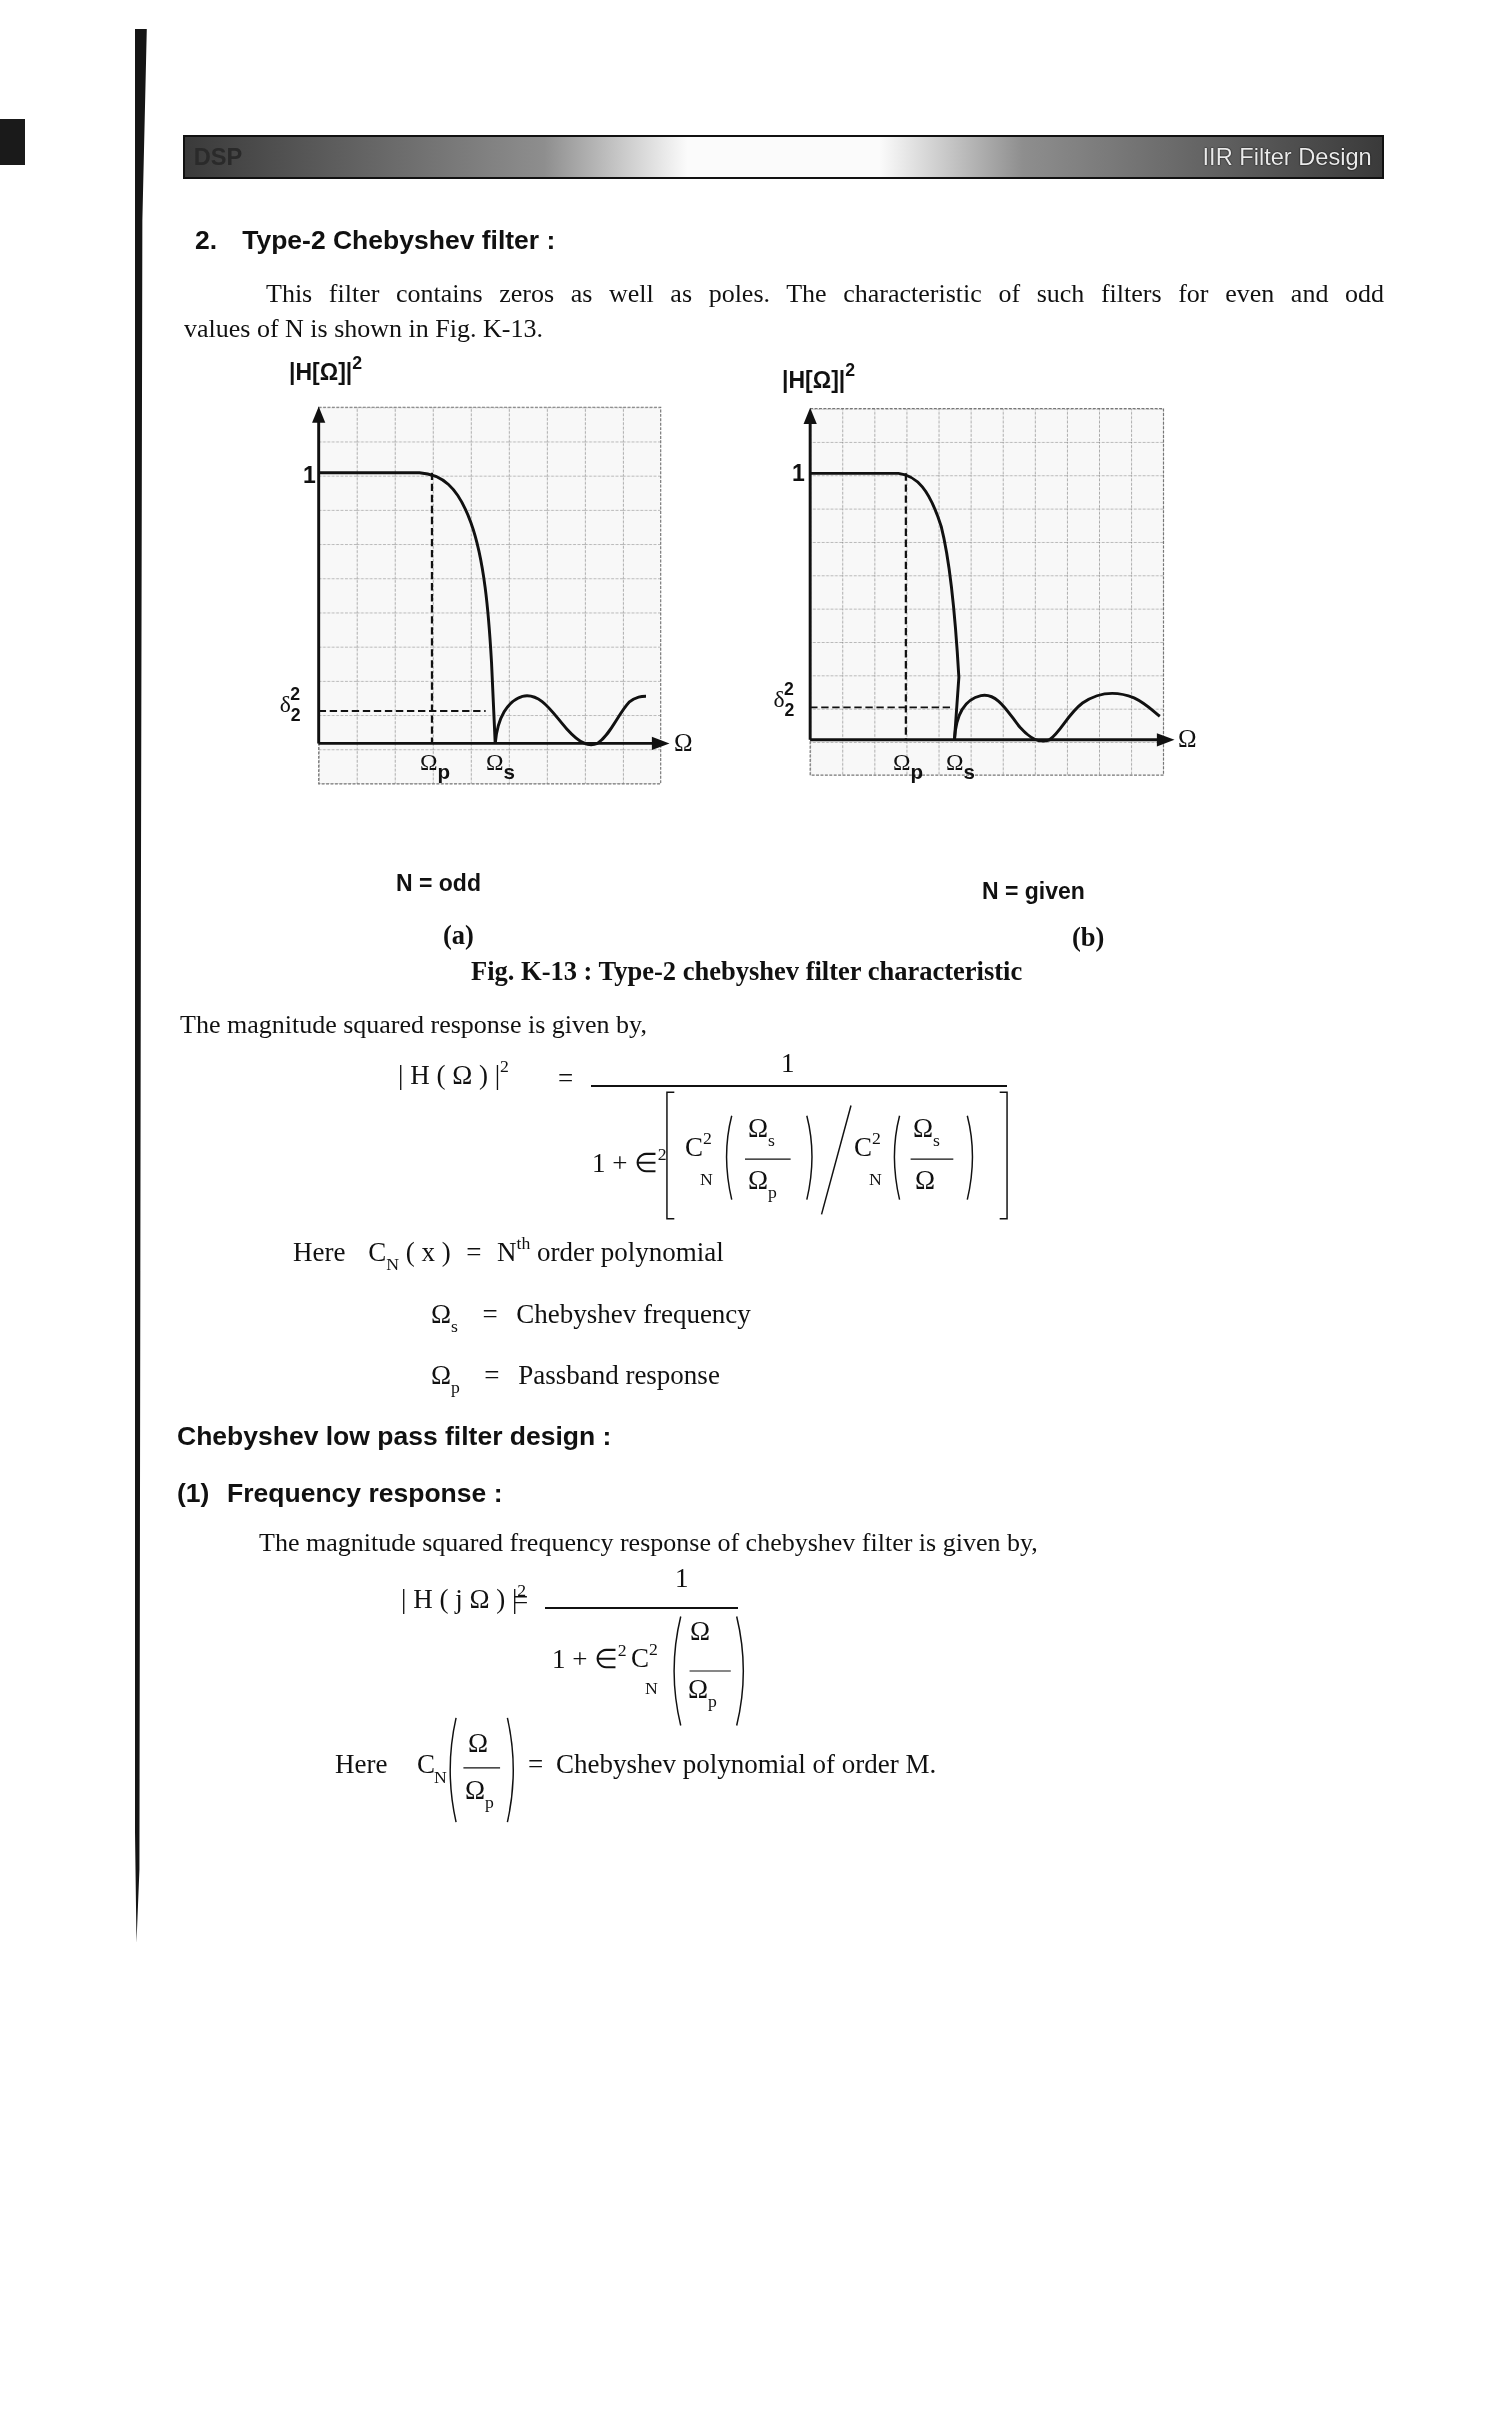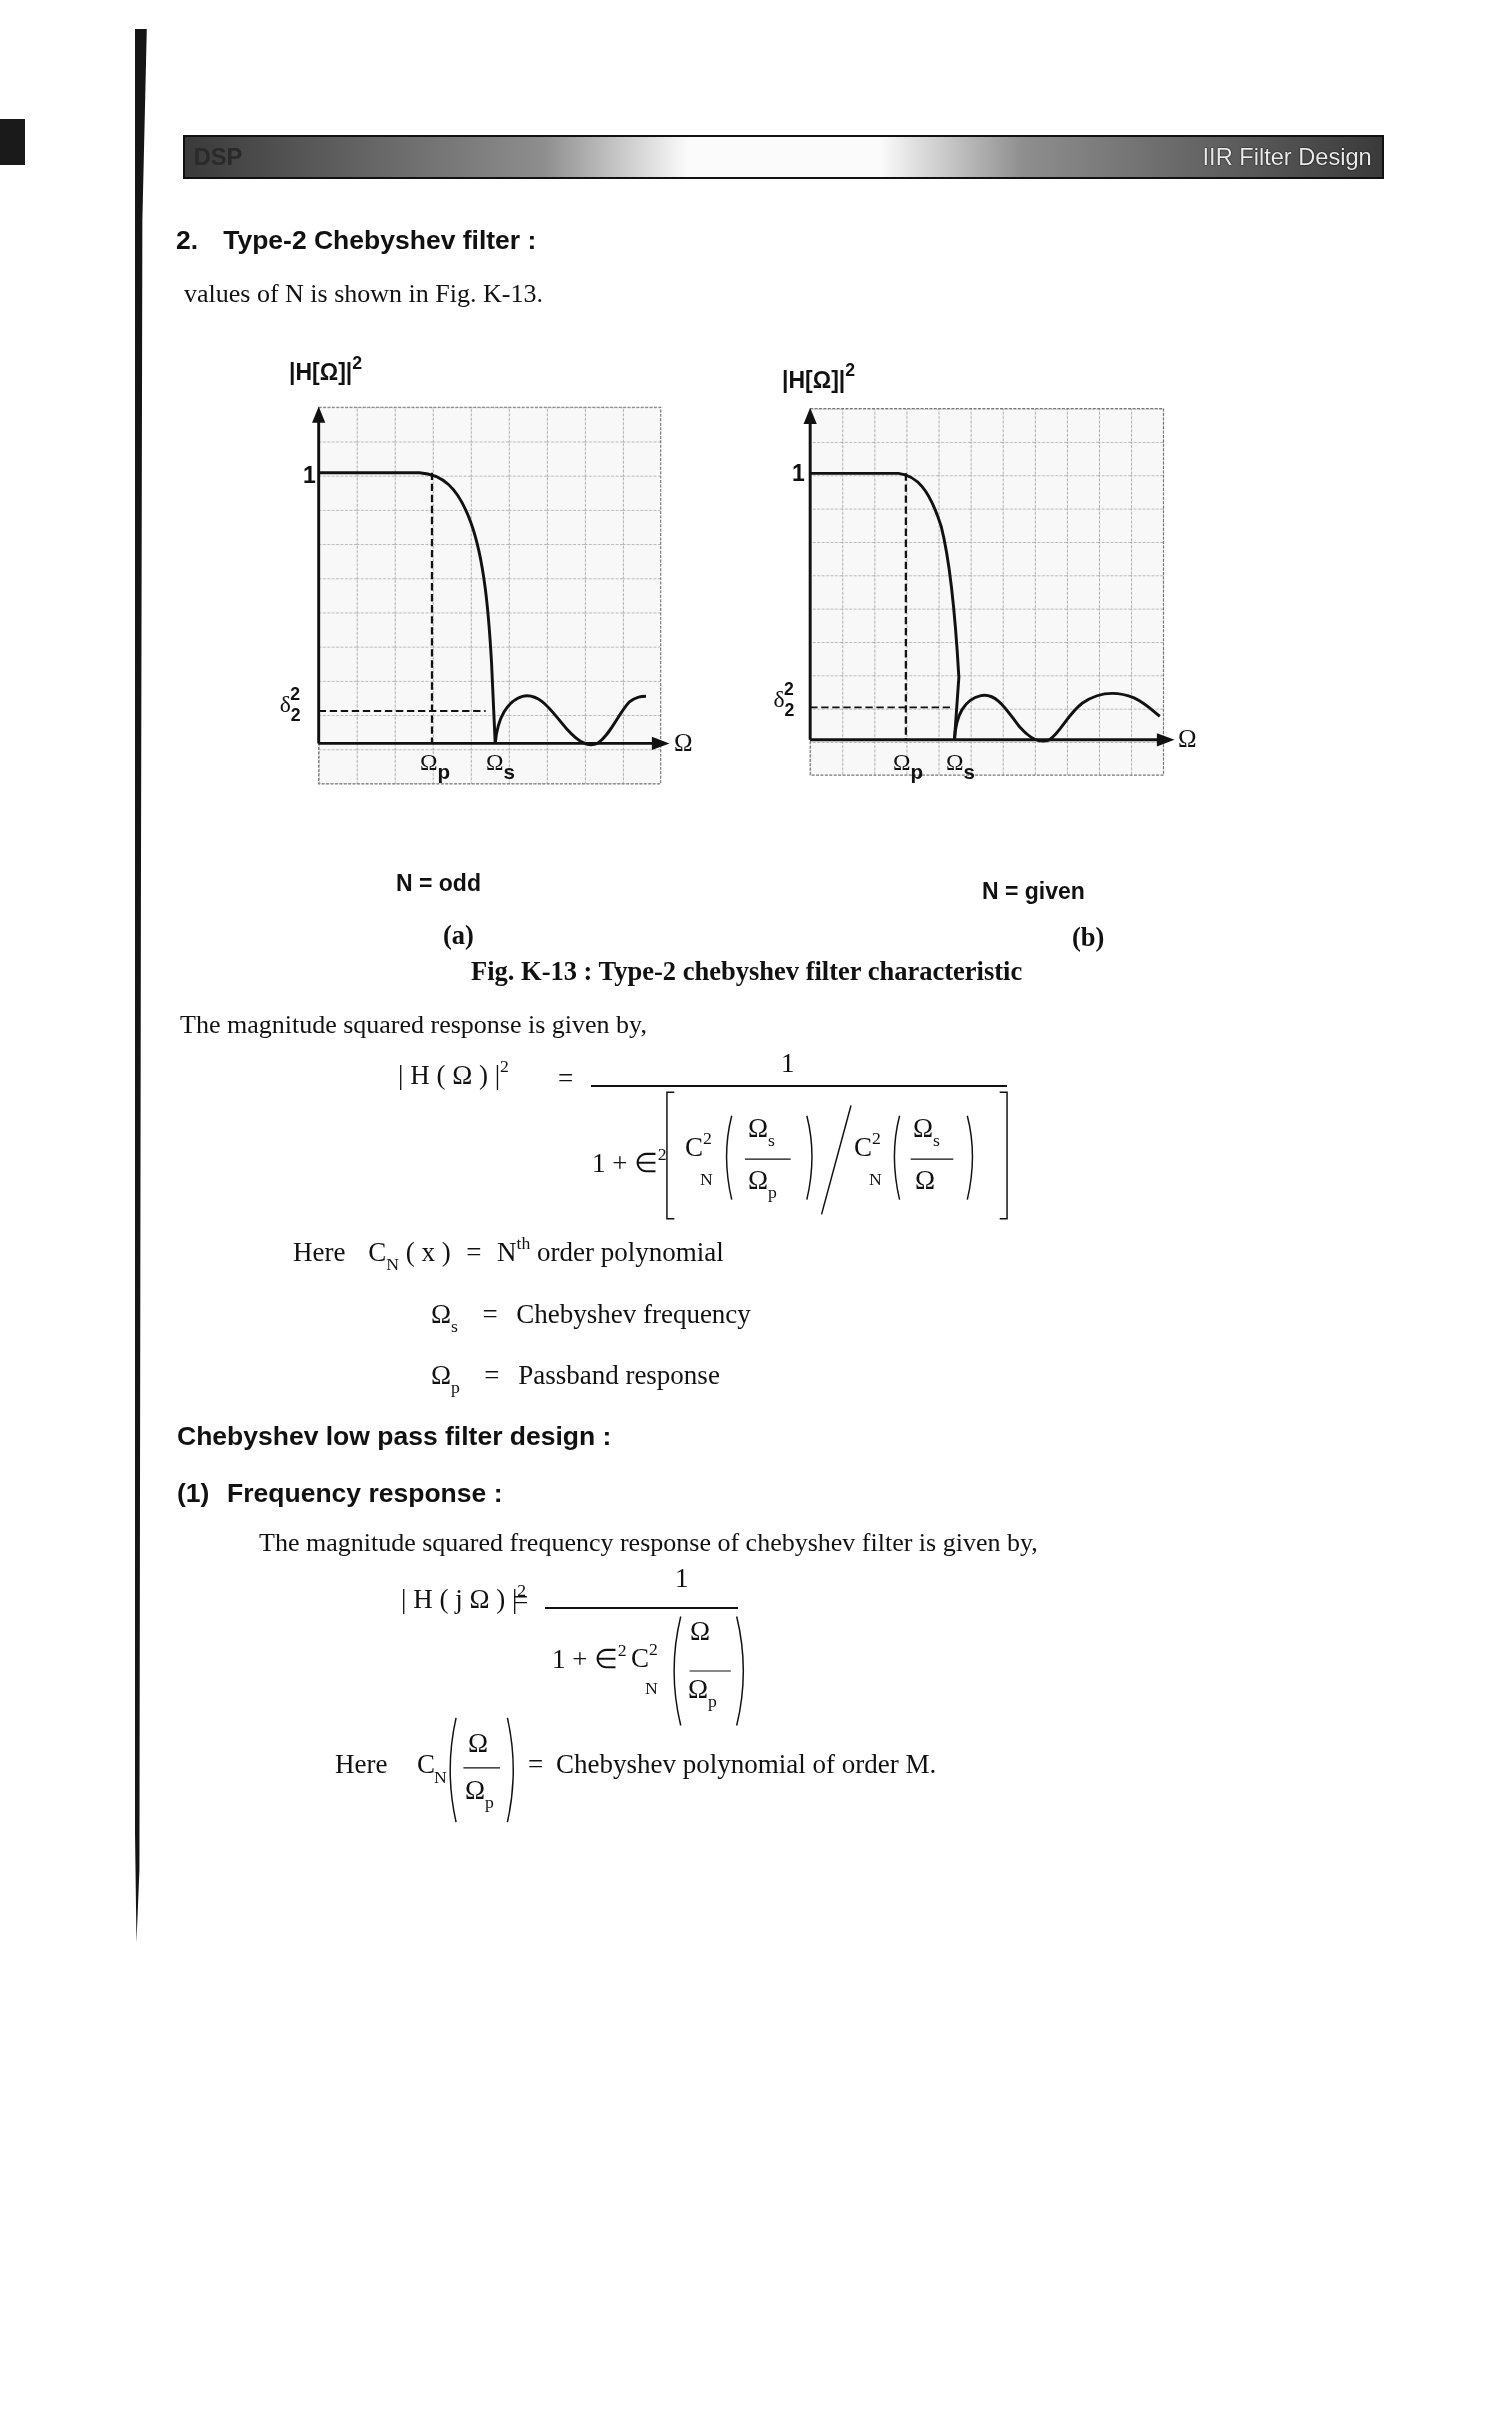--- a/index.html
+++ b/index.html
@@ -38,26 +38,27 @@
 <svg class="abs binding" width="11.8" height="1914" viewBox="0 0 16 2600">
   <path d="M0 0 L16 0 L10 260 L8 1200 L6 2500 L2 2600 L0 2450 Z" fill="#151515"></path>
 </svg>
 <div class="abs tab-mark"></div>
 
 <div class="abs header-bar">
   <span class="abs header-left sans">DSP</span>
   <span class="abs header-right sans">IIR Filter Design</span>
 </div>
 
-<div class="abs h2" style="left:176px; top:225px;text-align:center;">
+<div class="abs h2" style="left:195px; top:225px;text-align:center;">
   <span>2.</span>
   <span style="margin-left:17.7px;">Type-2 Chebyshev filter :</span>
 </div>
 
 <div class="abs para" style="left:184px; top:276px; width:1200px;">
+  <div style="padding-left:82px; text-align:justify; text-align-last:justify;">This filter contains zeros as well as poles. The characteristic of such filters for even and odd</div>
   <div>values of N is shown in Fig. K-13.</div>
 </div>
 
 <div class="abs" style="left:265px; top:346px; width:456px; height:611px;">
   <div class="abs graph-label" style="left:24px; top:13.3px;">
     <span>|H[Ω]|</span><span class="sup">2</span>
   </div>
   <svg class="abs" style="left:0; top:0;" width="456" height="530" viewBox="0 0 620 720">
     <defs>
       <pattern id="gridA" x="73" y="83" width="51.7" height="46.5" patternUnits="userSpaceOnUse">

